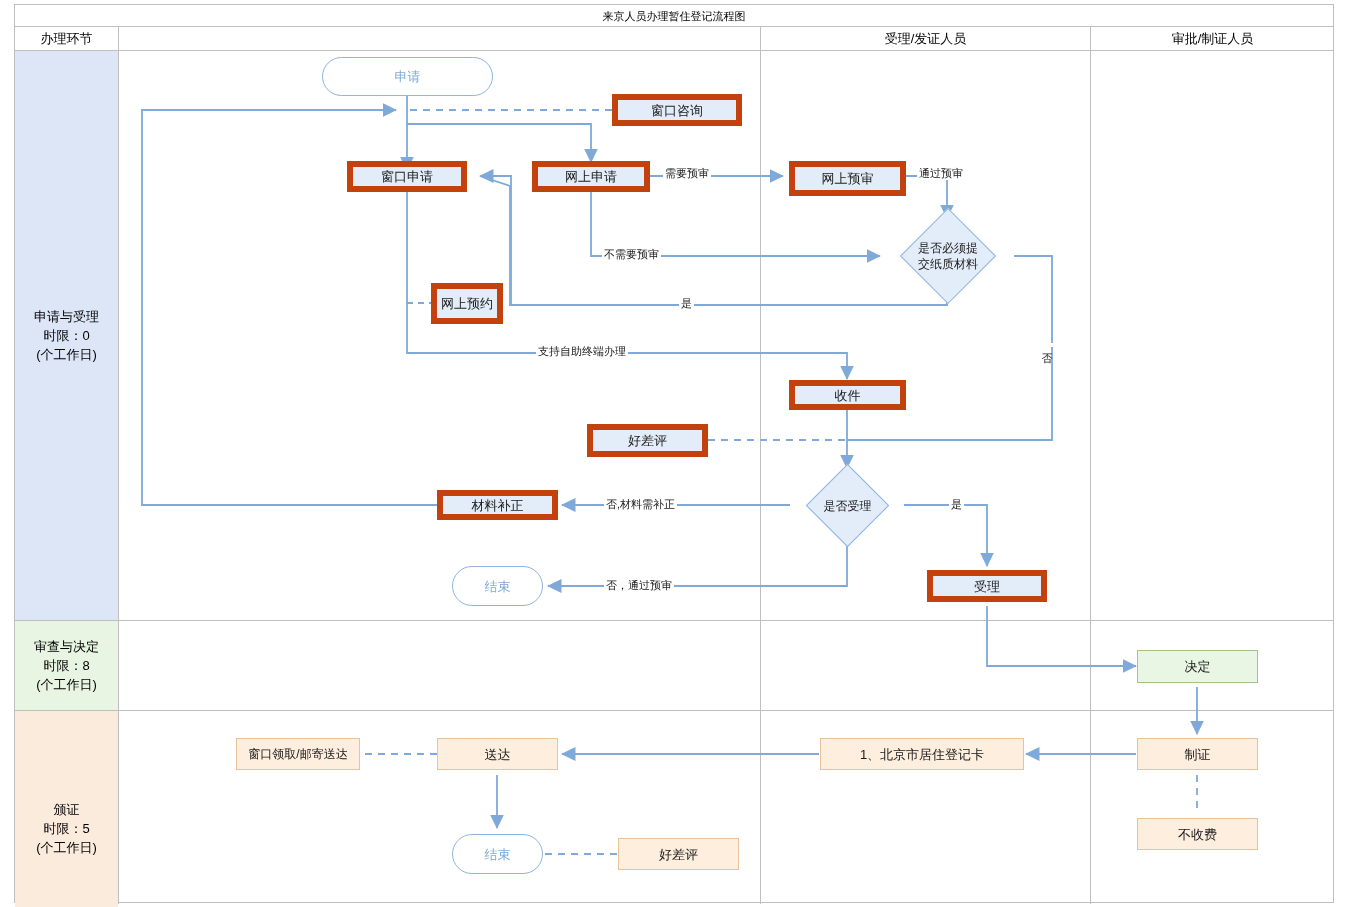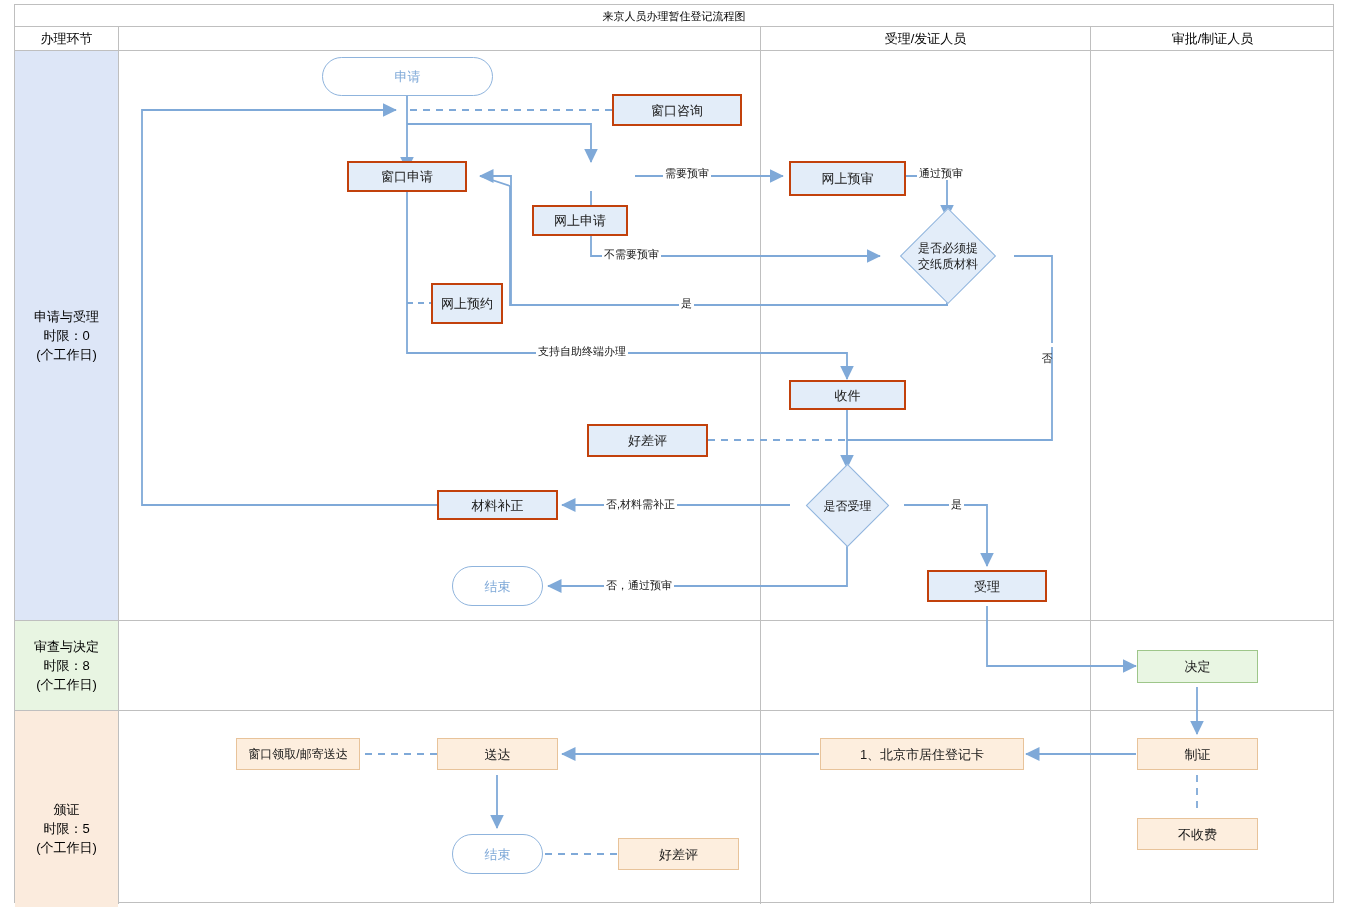--- a/index.html
+++ b/index.html
@@ -11,21 +11,21 @@
   .title-bar{position:absolute;left:0;top:0;width:100%;height:22px;display:flex;align-items:center;justify-content:center;font-size:11px;color:#000;}
   .hdr{position:absolute;height:23px;display:flex;align-items:center;justify-content:center;font-size:13px;color:#000;}
   .lane-label{position:absolute;display:flex;flex-direction:column;align-items:center;justify-content:center;font-size:13px;line-height:19px;color:#000;text-align:center;box-sizing:border-box;}
   .lane1{background:#dde6f7;}
   .lane2{background:#e8f5e2;}
   .lane3{background:#fbebdd;}
 
   svg.flow{position:absolute;left:0;top:0;width:1350px;height:907px;pointer-events:none;}
 
   .node{position:absolute;box-sizing:border-box;display:flex;align-items:center;justify-content:center;text-align:center;font-size:13px;line-height:17px;}
-  .blue{background:#e3edf9;border:2px solid #c2410c;color:#1a1a1a;}
+  .blue{background:#e3edf9;border:6px solid #c2410c;color:#1a1a1a;}
   .green{background:#e9f6e3;border:1px solid #9ec68a;color:#1a1a1a;}
   .peach{background:#fdeede;border:1px solid #e8c39a;color:#1a1a1a;}
   .term{background:#ffffff;border:1px solid #8fb4dd;border-radius:22px;color:#7fa9d8;}
   .diamond{position:absolute;display:flex;align-items:center;justify-content:center;text-align:center;font-size:12px;line-height:16px;color:#1a1a1a;}
   .diamond .dshape{position:absolute;left:0;top:0;width:100%;height:100%;background:#e3edf9;border:1px solid #8fb4dd;transform:rotate(45deg);box-sizing:border-box;}
   .diamond .dtext{position:relative;z-index:2;width:100%;}
   .edge-label{position:absolute;font-size:11px;color:#1a1a1a;background:#ffffff;padding:0 2px;white-space:nowrap;line-height:13px;}
   .edge-label.vert{writing-mode:vertical-rl;padding:2px 0;}
 </style>
 </head>
@@ -125,21 +125,21 @@
 
       <path d="M497,775 L497,828" marker-end="url(#ah)"></path>
 
       <path d="M545,854 L618,854" stroke-dasharray="7,6"></path>
     </g>
   </svg>
 
   <div class="node term" style="left:322px;top:57px;width:171px;height:39px;">申请</div>
   <div class="node blue" style="left:612px;top:94px;width:130px;height:32px;">窗口咨询</div>
   <div class="node blue" style="left:347px;top:161px;width:120px;height:31px;">窗口申请</div>
-  <div class="node blue" style="left:532px;top:161px;width:96px;height:31px;margin-top:44px;">网上申请</div>
+  <div class="node blue" style="left:532px;top:161px;width:118px;height:31px;">网上申请</div>
   <div class="node blue" style="left:789px;top:161px;width:117px;height:35px;">网上预审</div>
 
   <div class="diamond" style="left:881px;top:222px;width:134px;height:68px;">
     <div class="dshape" style="left:33px;top:0px;width:68px;height:68px;"></div>
     <div class="dtext">
       <div>是否必须提</div>
       <div>交纸质材料</div>
     </div>
   </div>
 

